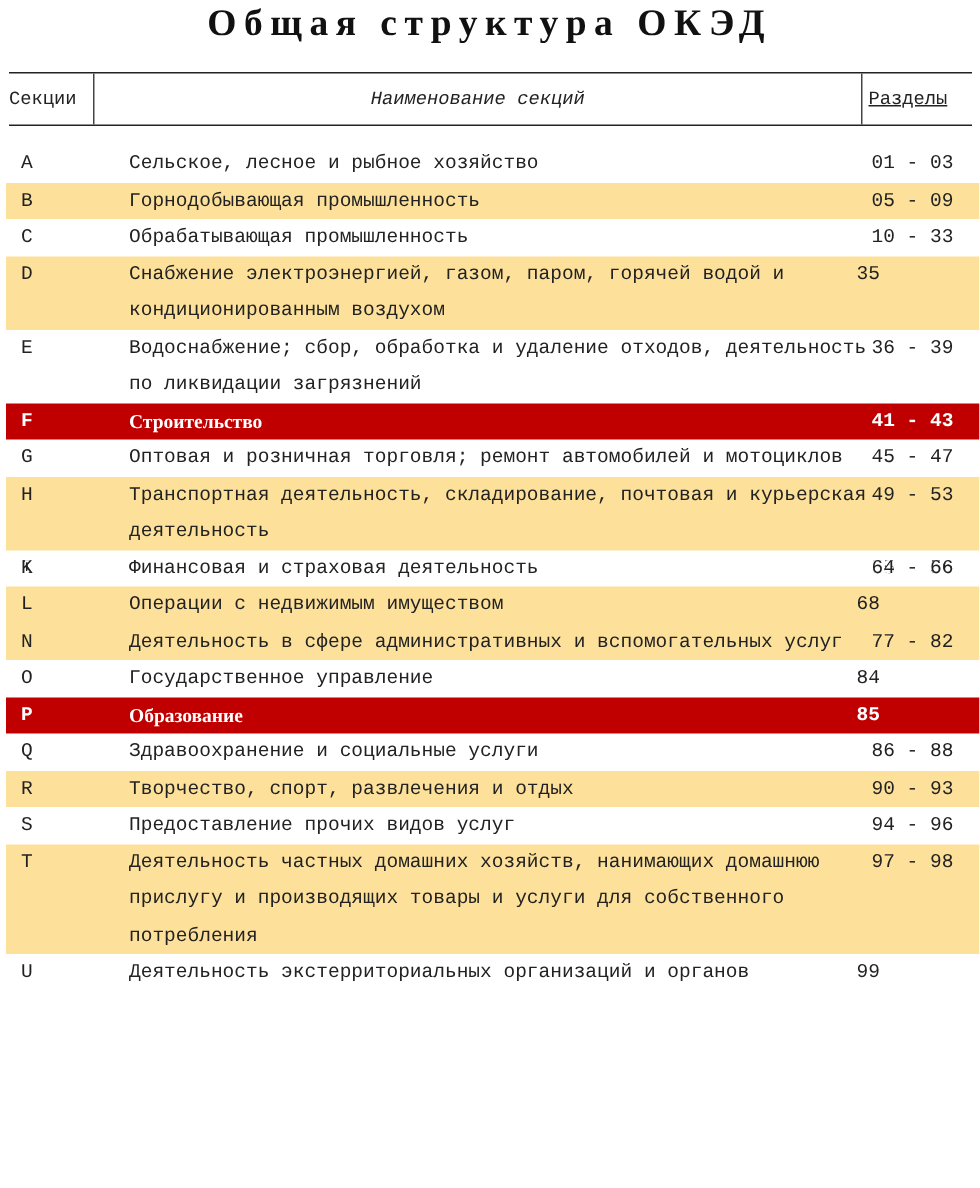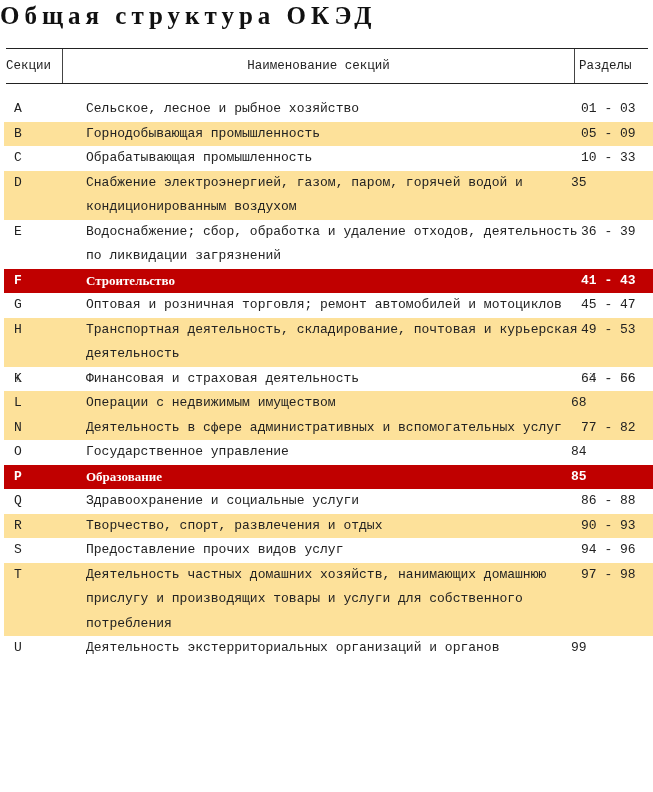--- a/index.html
+++ b/index.html
@@ -1,21 +1,21 @@
 <!DOCTYPE html>
 <html><head>
 <meta charset="utf-8">
 <style>
   html, body { margin:0; padding:0; background:#ffffff; }
   body { width:653px; height:792px; position:relative; overflow:hidden; font-family:"Liberation Mono", "DejaVu Sans Mono", monospace; color:#222; }
-  .title { position:absolute; top:2px; left:0; width:653px; font-family:"Liberation Serif", "DejaVu Serif", serif; font-weight:bold; font-size:25px; letter-spacing:5px; color:#111; }
+  .title { position:absolute; top:2px; left:0; width:653px; text-align:center; font-family:"Liberation Serif", "DejaVu Serif", serif; font-weight:bold; font-size:25px; letter-spacing:5px; color:#111; }
   .hdr { position:absolute; top:48px; left:6px; width:642px; height:34px; border-top:1.5px solid #222; border-bottom:1.5px solid #222; font-size:12.5px; }
   .hdr .c1 { position:absolute; left:0; top:0; width:56px; height:34px; line-height:34px; border-right:1.5px solid #444; padding-left:0px; }
-  .hdr .c2 { position:absolute; left:57px; top:0; width:511px; height:34px; line-height:34px; text-align:center; }
-  .hdr .c3 { position:absolute; left:568px; top:0; width:74px; height:34px; line-height:34px; border-left:1.5px solid #444; padding-left:4px; box-sizing:border-box; }
+  .hdr .c2 { position:absolute; left:57px; top:0; width:511px; height:34px; line-height:34px; text-align:center;font-style:italic; }
+  .hdr .c3 { position:absolute; left:568px; top:0; width:74px; height:34px; line-height:34px; border-left:1.5px solid #444; padding-left:4px; box-sizing:border-box;text-decoration:underline; }
   .rows { position:absolute; top:97px; left:4px; width:649px; }
   .row { position:relative; font-size:13px; line-height:24.5px; }
   .row.y { background:#fde19a; }
   .row.r { background:#c00000; color:#fff; font-weight:bold; font-family:"Liberation Serif","DejaVu Serif",serif; }
   .row.r .code, .row.r .range { font-family:"Liberation Mono","DejaVu Sans Mono",monospace; }
   .row .code { position:absolute; left:10px; top:0; }
   .row .name { margin-left:82px; width:500px; display:block; white-space:pre-wrap; }
   .row .range { position:absolute; right:2px; top:0; text-align:left; width:70px; white-space:pre; }
   .row .range.single { right:12px; }
   .row.y { padding:0; }

